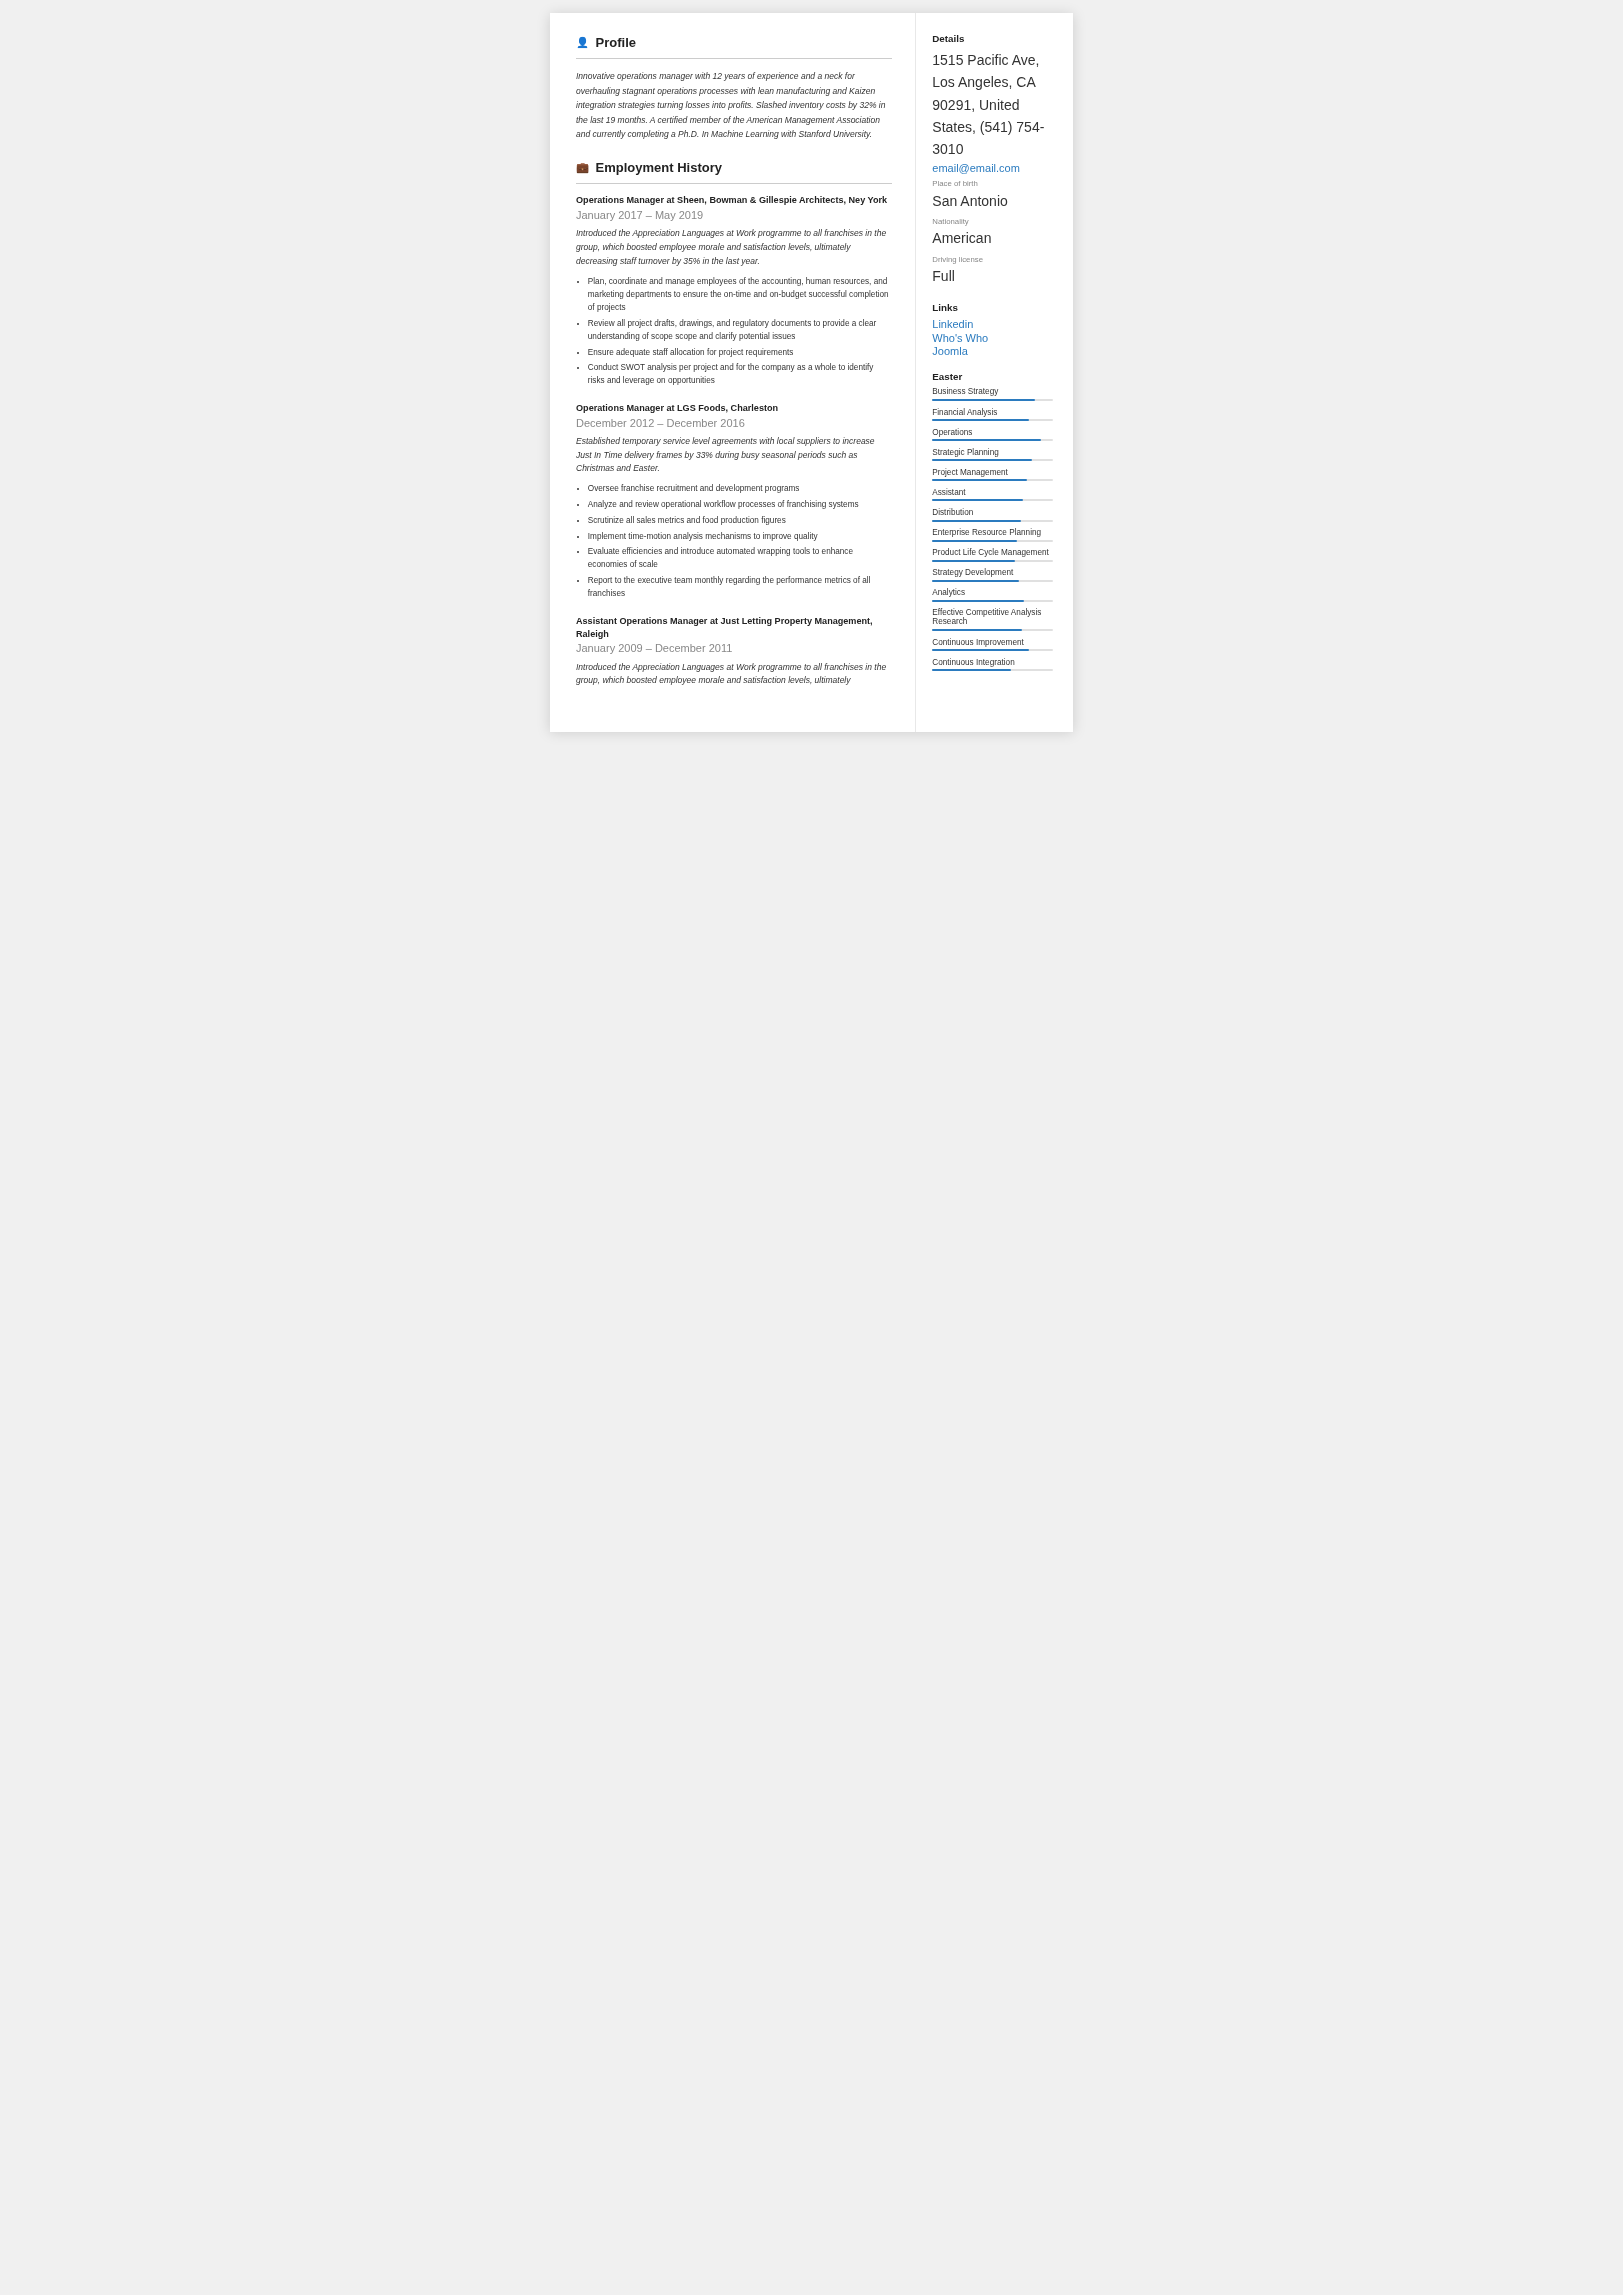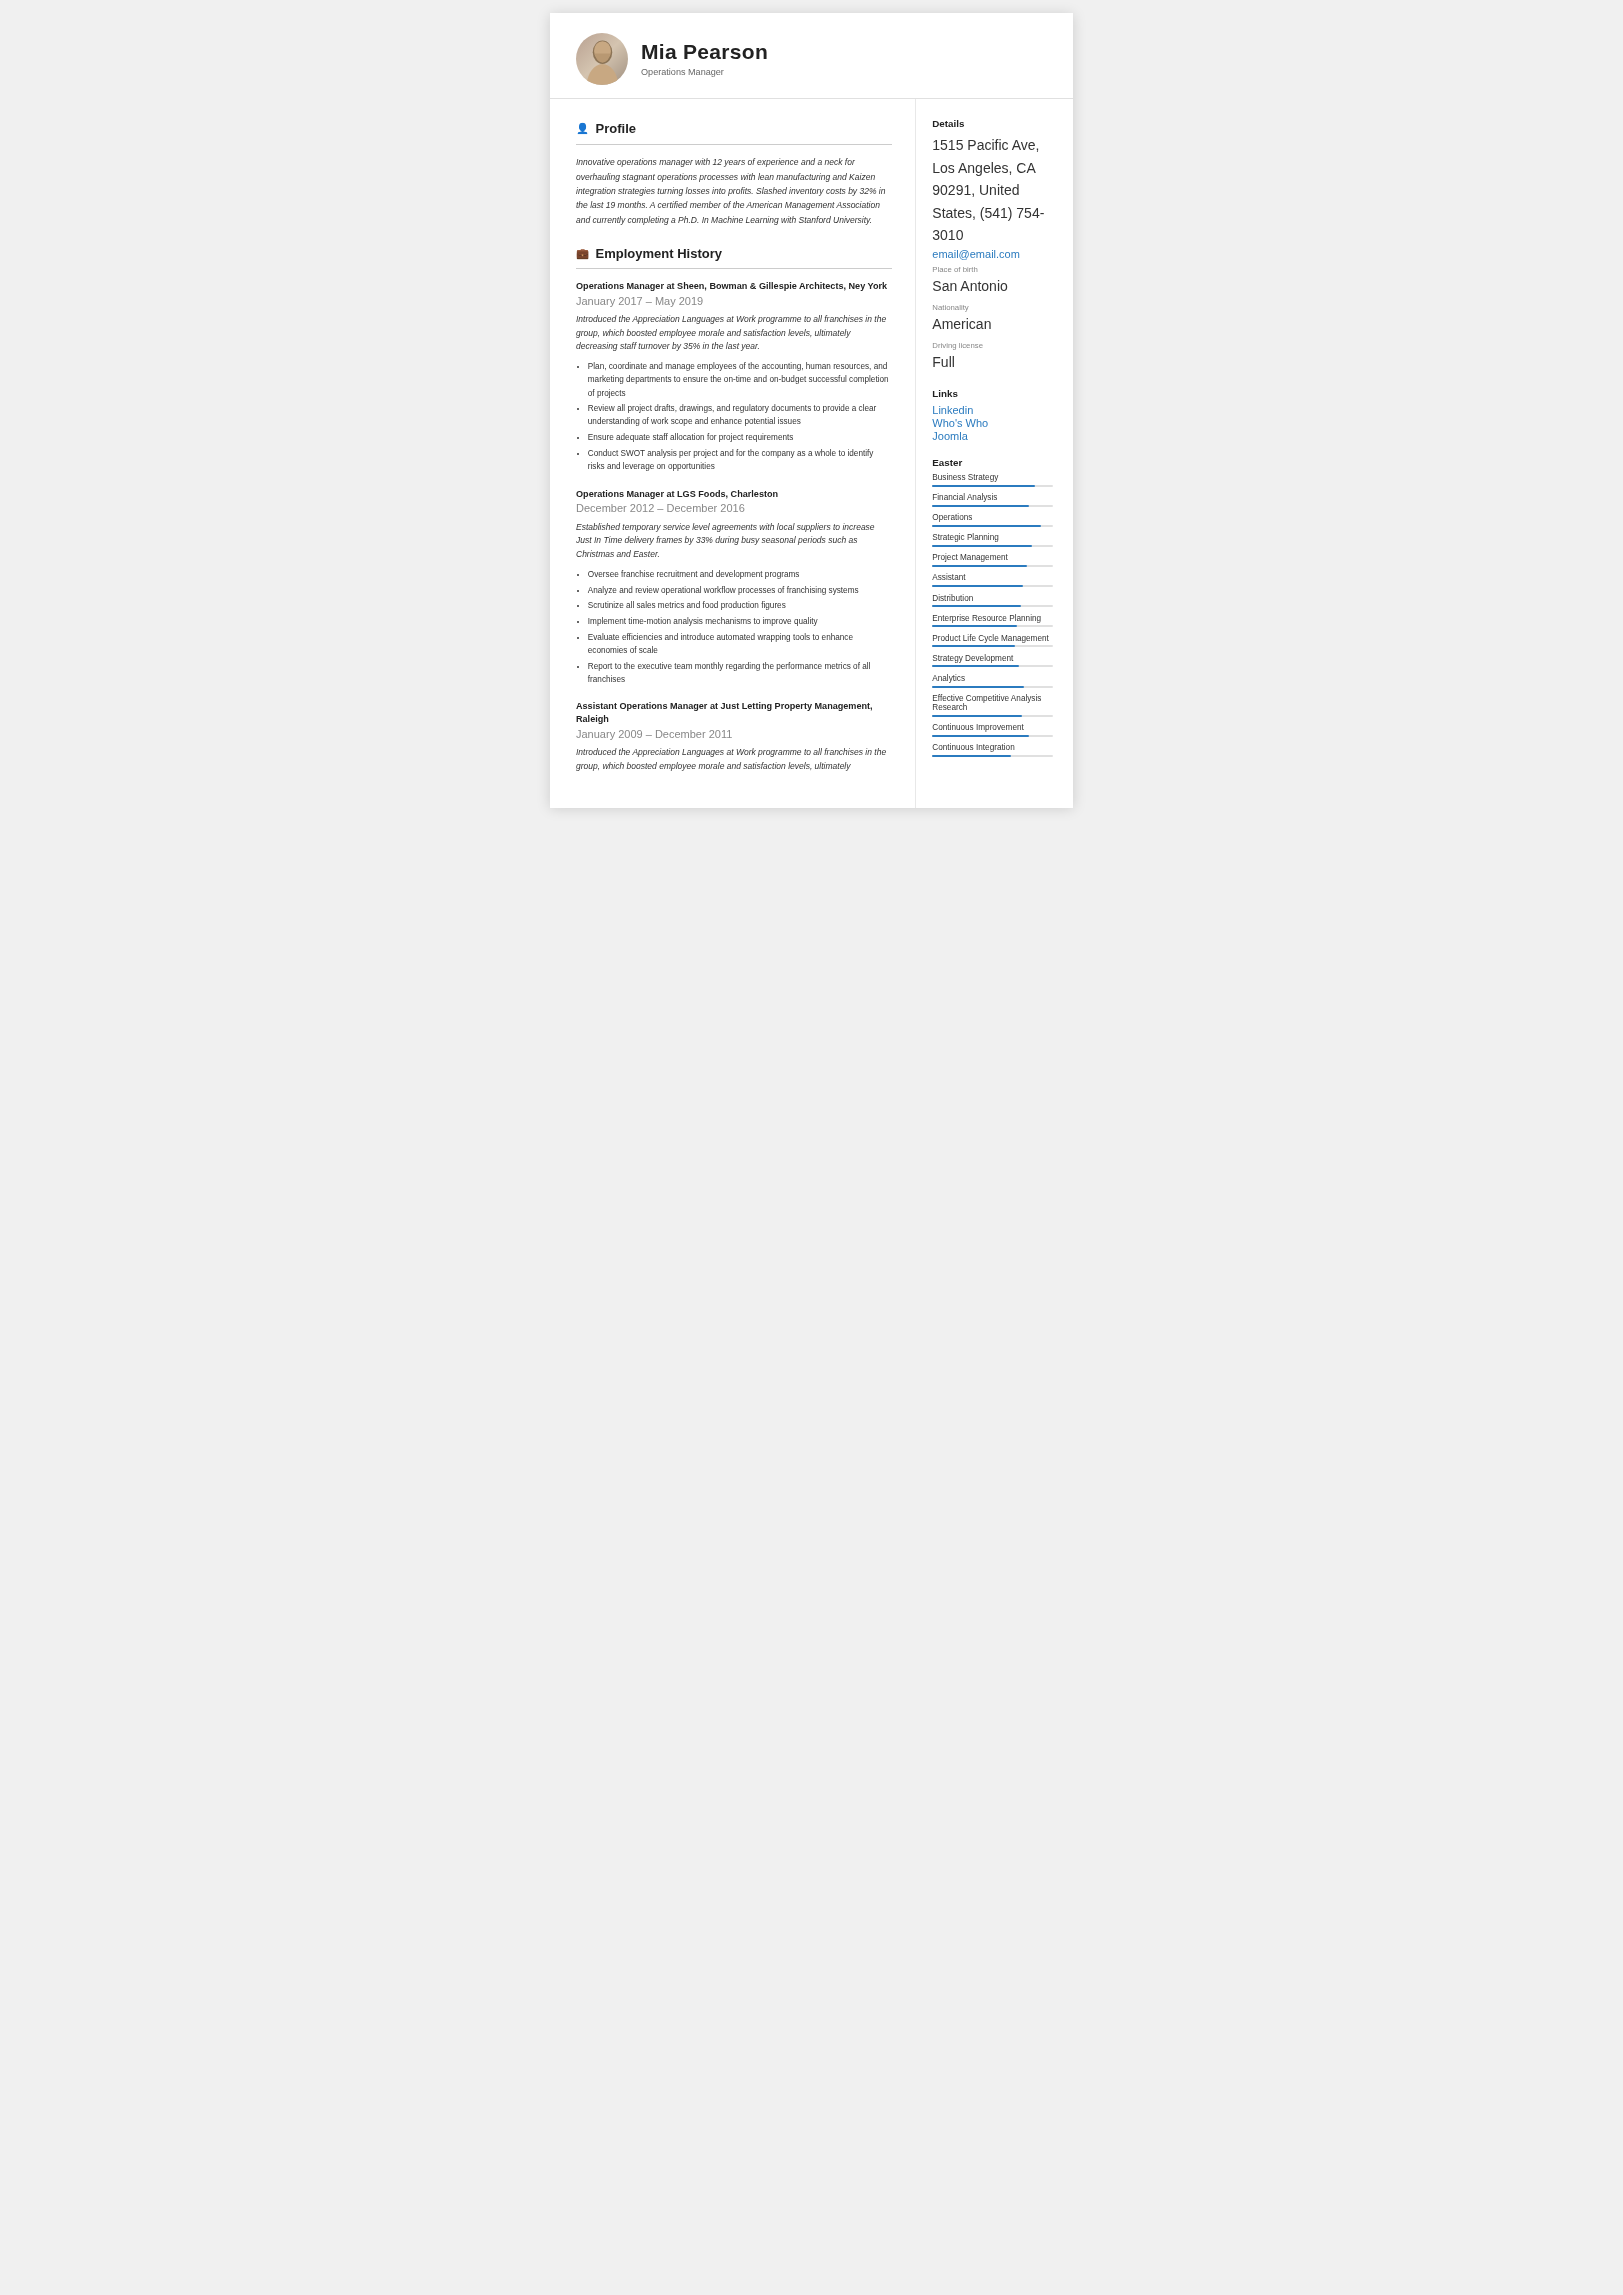--- a/index.html
+++ b/index.html
@@ -196,36 +196,20 @@
       height: 2px;
       background: #2b7bbf;
       border-radius: 1.3px;
     }
   </style>
 </head>
 <body>
 
 <div class="resume-container">
 
-  <div class="resume-header">
-    <div class="avatar-container">
-      <div class="avatar-img">
-        <svg class="avatar-silhouette" viewBox="0 0 60 70" xmlns="http://www.w3.org/2000/svg">
-          <ellipse cx="30" cy="20" rx="15" ry="18" fill="#8B7355"></ellipse>
-          <path d="M5,70 Q10,40 30,38 Q50,40 55,70 Z" fill="#c8a882"></path>
-          <ellipse cx="30" cy="18" rx="13" ry="15" fill="#c8a882"></ellipse>
-          <path d="M18,22 Q20,35 30,36 Q40,35 42,22" fill="#b89872"></path>
-        </svg>
-      </div>
-    </div>
-    <div class="header-info">
-      <span class="header-name">Mia Pearson</span>
-      <span class="header-title">Operations Manager</span>
-    </div>
-  </div>
 
   <div class="resume-body">
 
     <div class="left-col">
 
       <div class="profile-section">
         <div class="section-header">
           <span class="section-icon">👤</span>
           <span class="section-title">Profile</span>
         </div>
@@ -239,21 +223,21 @@
           <span class="section-title">Employment History</span>
         </div>
         <hr class="section-divider">
 
         <div class="job-entry">
           <div class="job-title">Operations Manager at Sheen, Bowman &amp; Gillespie Architects, Ney York</div>
           <div class="job-dates">January 2017 – May 2019</div>
           <p class="job-description">Introduced the Appreciation Languages at Work programme to all franchises in the group, which boosted employee morale and satisfaction levels, ultimately decreasing staff turnover by 35% in the last year.</p>
           <ul class="job-bullets">
             <li>Plan, coordinate and manage employees of the accounting, human resources, and marketing departments to ensure the on-time and on-budget successful completion of projects</li>
-            <li>Review all project drafts, drawings, and regulatory documents to provide a clear understanding of work scope and enhance potential issues</li>
+            <li>Review all project drafts, drawings, and regulatory documents to provide a clear understanding of scope scope and clarify potential issues</li>
             <li>Ensure adequate staff allocation for project requirements</li>
             <li>Conduct SWOT analysis per project and for the company as a whole to identify risks and leverage on opportunities</li>
           </ul>
         </div>
 
         <div class="job-entry">
           <div class="job-title">Operations Manager at LGS Foods, Charleston</div>
           <div class="job-dates">December 2012 – December 2016</div>
           <p class="job-description">Established temporary service level agreements with local suppliers to increase Just In Time delivery frames by 33% during busy seasonal periods such as Christmas and Easter.</p>
           <ul class="job-bullets">

